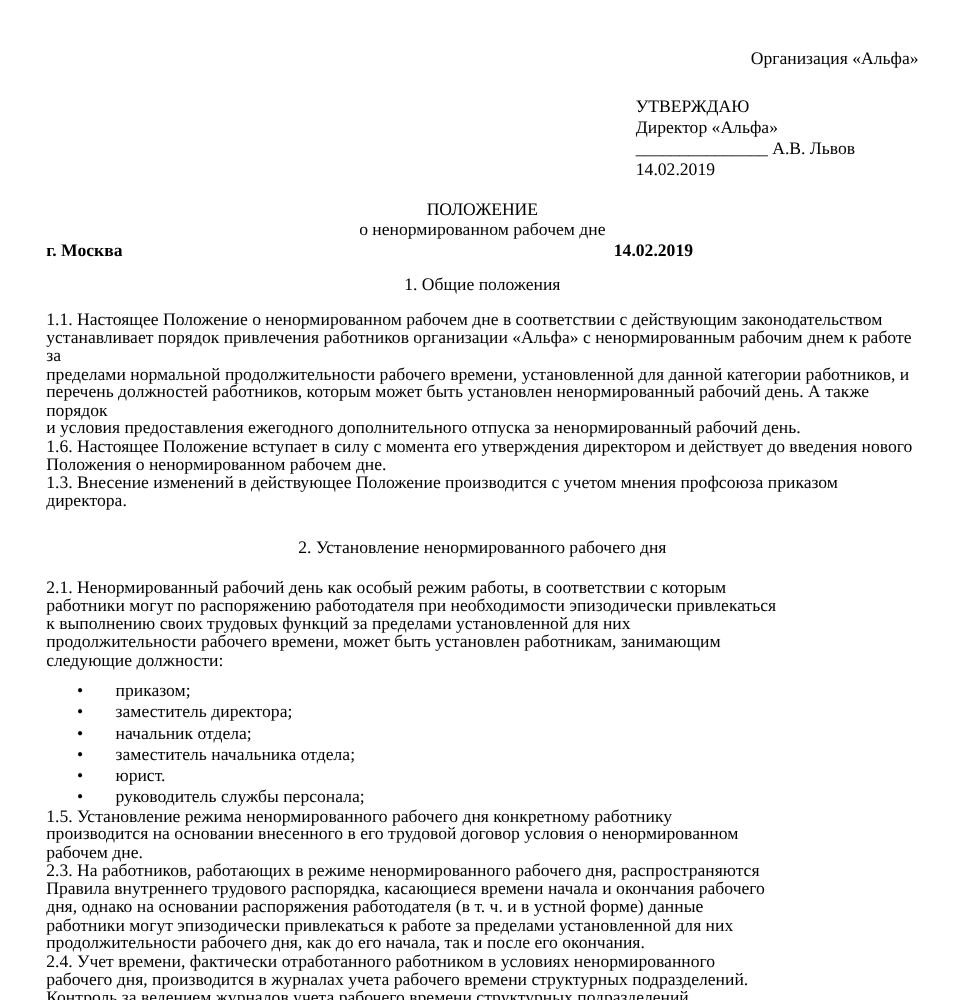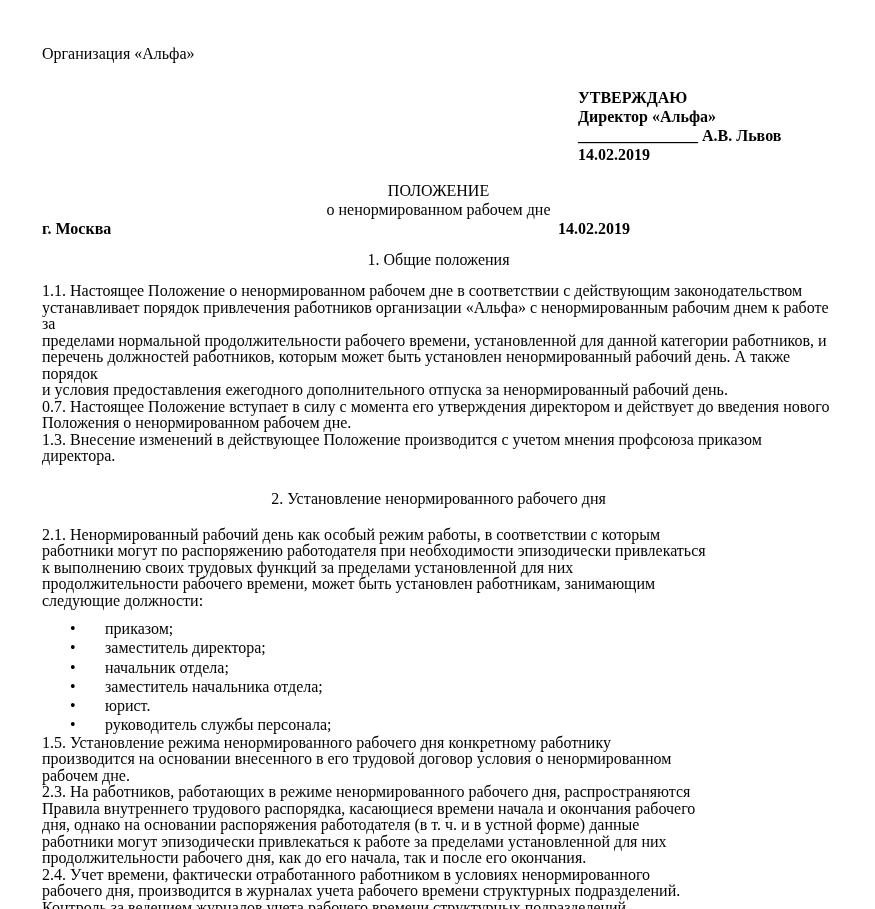--- a/index.html
+++ b/index.html
@@ -9,30 +9,30 @@
     box-sizing: border-box;
     background: #ffffff;
     color: #000000;
     font-family: "Liberation Serif", "DejaVu Serif", serif;
     font-size: 16px;
     padding: 44px 40px 0 42px;
     position: relative;
     overflow: hidden;
   }
   .org-name {
-    text-align: left;
+    text-align: right;
     line-height: 19px;
   }
   .approval-block {
     margin-top: 25px;
     margin-left: 536px;
     line-height: 19px;
     white-space: nowrap;
   }
-  .approval-line { display: block; font-weight: bold; }
+  .approval-line { display: block; }
   .doc-title {
     margin-top: 17px;
     text-align: center;
     line-height: 19px;
   }
   .title-line { display: block; }
   .place-date-row {
     position: relative;
     line-height: 19px;
     height: 19px;
@@ -99,21 +99,21 @@
     <span class="doc-date">14.02.2019</span>
   </div>
 
   <div class="section-heading h1">1. Общие положения</div>
 
   <div class="para s1-first">1.1. Настоящее Положение о ненормированном рабочем дне в соответствии с действующим законодательством
 устанавливает порядок привлечения работников организации «Альфа» с ненормированным рабочим днем к работе за
 пределами нормальной продолжительности рабочего времени, установленной для данной категории работников, и
 перечень должностей работников, которым может быть установлен ненормированный рабочий день. А также порядок
 и условия предоставления ежегодного дополнительного отпуска за ненормированный рабочий день.</div>
-  <div class="para">0.7. Настоящее Положение вступает в силу с момента его утверждения директором и действует до введения нового
+  <div class="para">1.6. Настоящее Положение вступает в силу с момента его утверждения директором и действует до введения нового
 Положения о ненормированном рабочем дне.</div>
   <div class="para">1.3. Внесение изменений в действующее Положение производится с учетом мнения профсоюза приказом директора.</div>
 
   <div class="section-heading h2">2. Установление ненормированного рабочего дня</div>
 
   <div class="para s2-first">2.1. Ненормированный рабочий день как особый режим работы, в соответствии с которым
 работники могут по распоряжению работодателя при необходимости эпизодически привлекаться
 к выполнению своих трудовых функций за пределами установленной для них
 продолжительности рабочего времени, может быть установлен работникам, занимающим
 следующие должности:</div>

